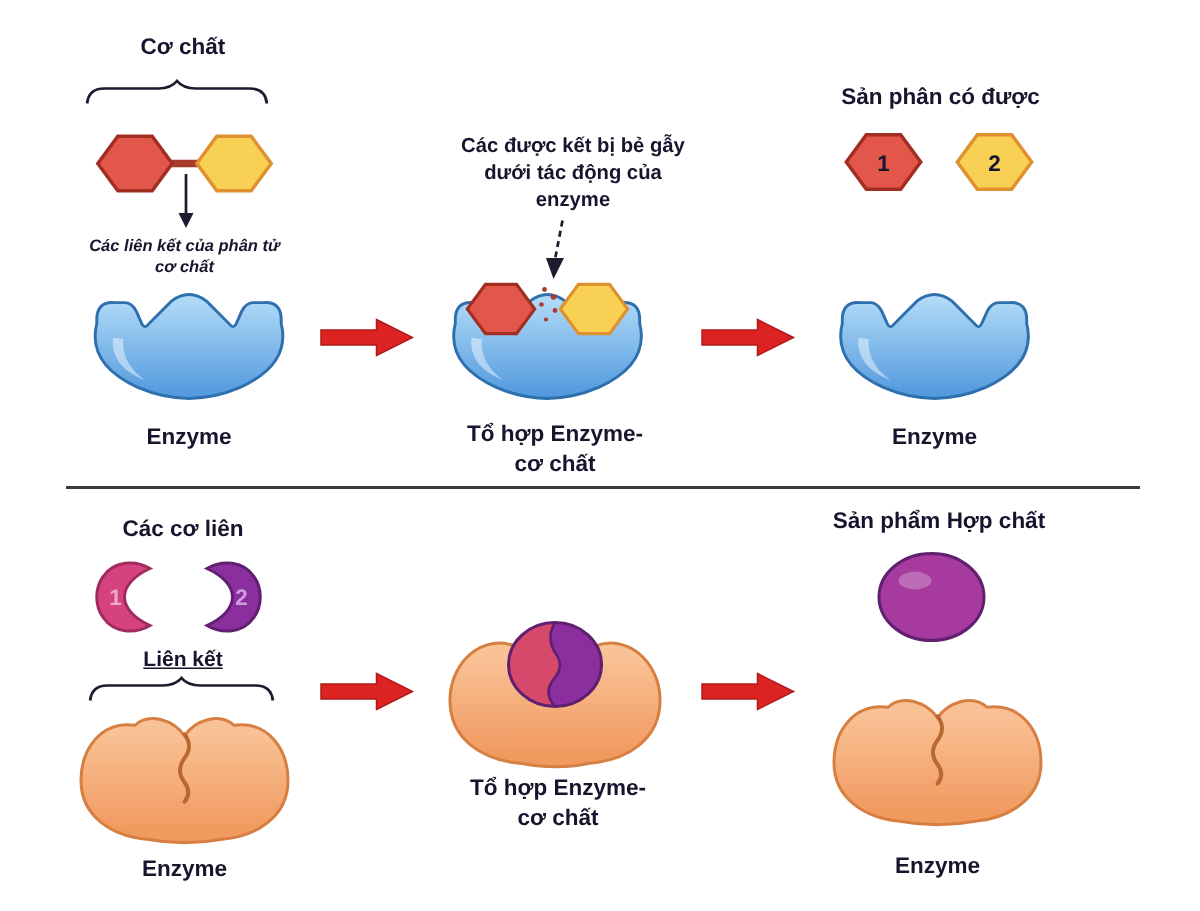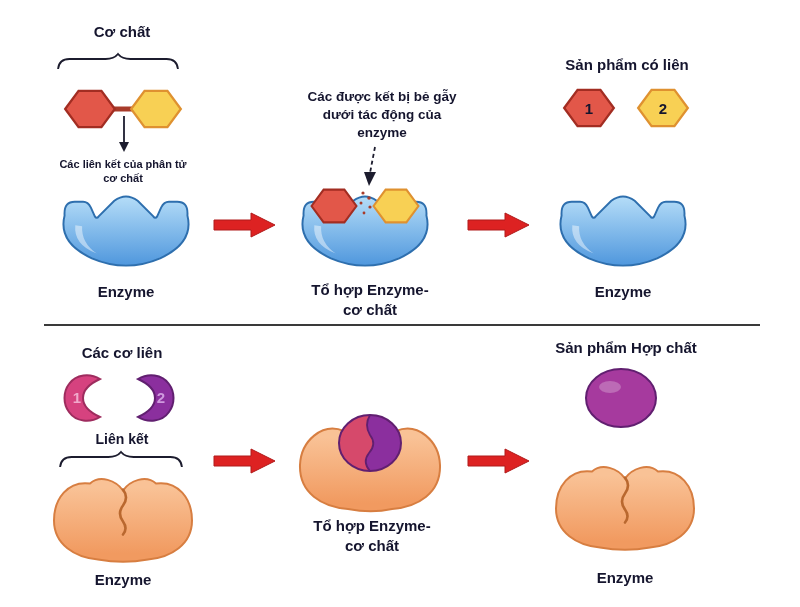--- a/index.html
+++ b/index.html
@@ -5,22 +5,22 @@
   * { margin:0; padding:0; box-sizing:border-box; }
   body { background:#ffffff; }
   .canvas {
     position:relative; width:800px; height:607px; background:#ffffff;
     font-family:"Liberation Sans", sans-serif; color:var(--text,#15152e); overflow:hidden;
   }
   .abs { position:absolute; }
   .lbl { position:absolute; font-weight:700; text-align:center; color:var(--text,#15152e); }
   .size-lg { font-size:15px; line-height:1.3; }
   .size-md { font-size:13.5px; line-height:1.32; }
-  .size-sm { font-size:11px; line-height:1.3; }
-  .size-bond { font-size:14px; line-height:1.3; }
+  .size-sm { font-size:11px; line-height:1.3;font-style:italic; }
+  .size-bond { font-size:14px; line-height:1.3;text-decoration:underline; }
   .divider { position:absolute; background:var(--divider,#3a3a3a); }
 
   
   .hex-red    { fill:var(--hex-red,#e25749); stroke:var(--hex-red-border,#a22d22); stroke-width:2.4; }
   .hex-yellow { fill:var(--hex-yellow,#f8d054); stroke:var(--hex-yellow-border,#df9130); stroke-width:2.4; }
   .bond-line  { stroke:var(--bond-brown,#a83b2a); stroke-width:5; }
   .speck      { fill:var(--bond-brown,#a83b2a); }
   .bowl-body  { stroke:var(--enzyme-blue-border,#2e6fae); stroke-width:2; }
   .bowl-gloss { fill:#ffffff; opacity:.45; }
   .stop-blue-light   { stop-color:var(--enzyme-blue-light,#b5ddf8); }
@@ -132,21 +132,21 @@
       <use href="#sym-hex" x="7" y="5" width="50" height="38" class="hex-red"></use>
       <use href="#sym-hex" x="69" y="5" width="50" height="38" class="hex-yellow"></use>
     </svg>
 
     <div class="lbl size-lg" style="left:308px;top:280px;width:124px">Tổ hợp Enzyme-cơ chất</div>
 
     <svg class="abs" style="left:467px;top:211px" width="64" height="28" viewBox="0 0 64 28">
         <use href="#sym-arrow"></use>
       </svg>
 
-    <div class="lbl size-lg" style="left:538px;top:55px;width:178px">Sản phẩm có liên</div>
+    <div class="lbl size-lg" style="left:538px;top:55px;width:178px">Sản phân có được</div>
 
     <svg class="abs" style="left:558px;top:84px" width="136" height="48" viewBox="0 0 136 48">
       <use href="#sym-hex" x="4" y="3" width="54" height="42" class="hex-red"></use>
       <use href="#sym-hex" x="78" y="3" width="54" height="42" class="hex-yellow"></use>
       <text class="num-dark" x="31" y="30" text-anchor="middle">1</text>
       <text class="num-dark" x="105" y="30" text-anchor="middle">2</text>
     </svg>
 
     <svg class="abs" style="left:554px;top:192px" width="138" height="78" viewBox="0 0 140 80">
         <use href="#sym-bowl"></use>

